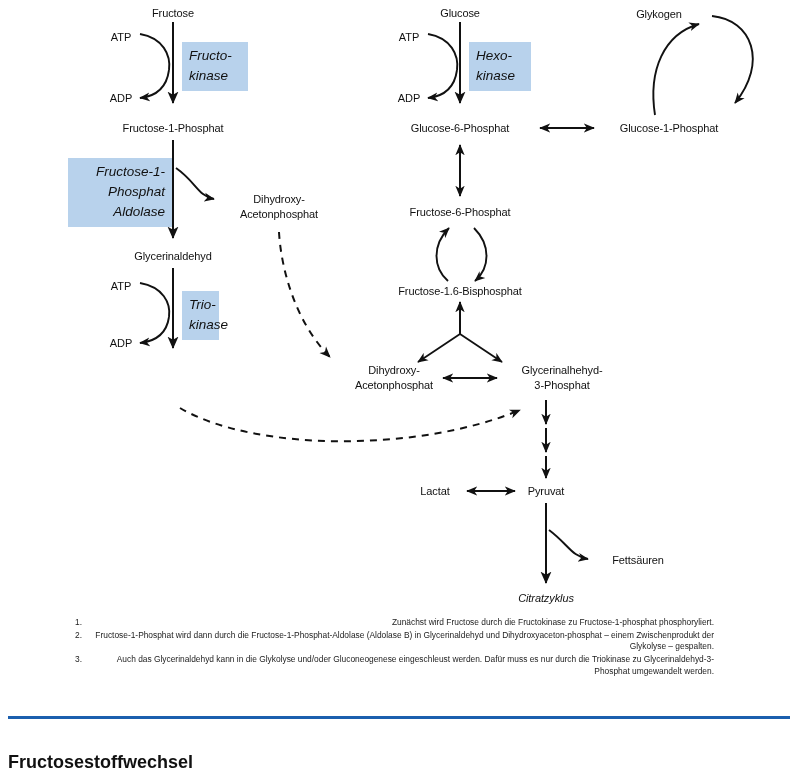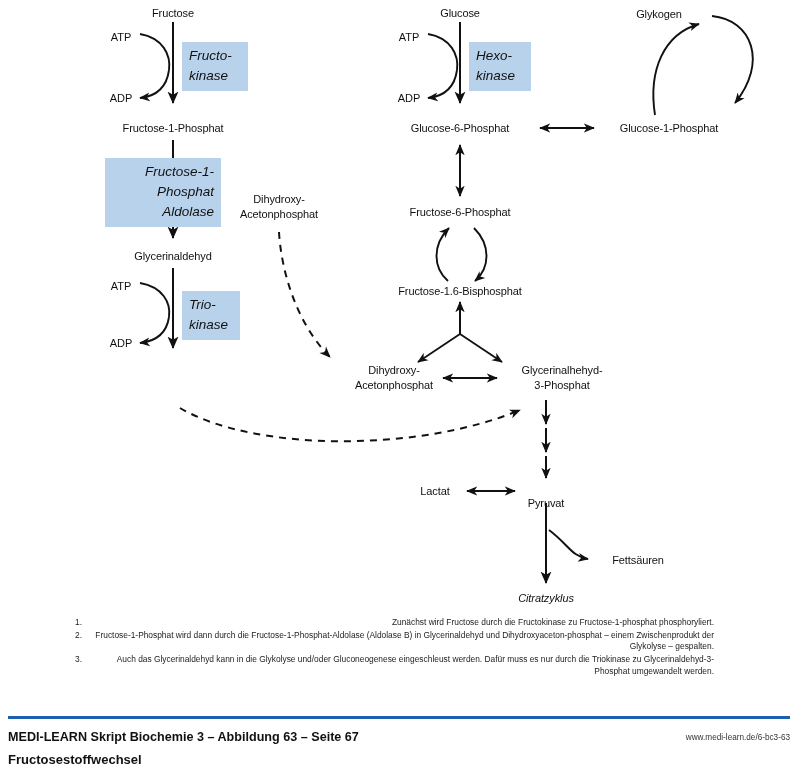--- a/index.html
+++ b/index.html
@@ -35,21 +35,21 @@
   
   #rule{position:absolute;left:8px;top:716px;width:782px;height:3px;background:#1b5fae;}
   #footline{position:absolute;left:8px;top:730px;width:782px;height:16px;}
   #foot-title{
     position:absolute;left:0;top:0;font-size:12.6px;font-weight:bold;color:#111;white-space:pre;
   }
   #foot-url{
     position:absolute;right:0;top:3px;font-size:8.2px;color:#333;white-space:pre;
   }
   #foot-sub{
-    position:absolute;left:8px;top:752px;font-size:13px;font-weight:bold;color:#111;white-space:pre;
+    position:absolute;left:8px;top:752px;font-size:18px;font-weight:bold;color:#111;white-space:pre;
   }
 </style>
 </head>
 <body>
 
 <div id="canvas">
 
   <svg width="800" height="778">
     <defs>
       <marker id="ah" viewBox="0 0 10 10" refX="9.2" refY="5" markerWidth="6.2" markerHeight="6.2" orient="auto-start-reverse">
@@ -109,25 +109,25 @@
 
       <line x1="546" y1="503" x2="546" y2="583" marker-end="url(#ah)"></line>
 
       <path d="M 549 530 C 569 545 571 556 588 559" stroke-width="1.9" marker-end="url(#ahs)"></path>
     </g>
   </svg>
 
   <div class="enz" style="left:182px;top:42px;width:66px;">Fructo-
 kinase</div>
 
-  <div class="enz right" style="left:68px;top:158px;width:116px;margin-left:37px;">Fructose-1-
+  <div class="enz right" style="left:68px;top:158px;width:104px;">Fructose-1-
 Phosphat
 Aldolase</div>
 
-  <div class="enz" style="left:182px;top:291px;width:58px;">Trio-
+  <div class="enz" style="left:182px;top:291px;width:37px;">Trio-
 kinase</div>
 
   <div class="enz" style="left:469px;top:42px;width:62px;">Hexo-
 kinase</div>
 
   <div class="node" style="left:173px;top:13px;">Fructose</div>
 
   <div class="node" style="left:121px;top:37px;">ATP</div>
 
   <div class="node" style="left:121px;top:98px;">ADP</div>
@@ -161,21 +161,21 @@
   <div class="node" style="left:460px;top:291px;">Fructose-1.6-Bisphosphat</div>
 
   <div class="node" style="left:394px;top:378px;">Dihydroxy-
 Acetonphosphat</div>
 
   <div class="node" style="left:562px;top:378px;">Glycerinalhehyd-
 3-Phosphat</div>
 
   <div class="node" style="left:435px;top:491px;">Lactat</div>
 
-  <div class="node" style="left:546px;top:491px;margin-top:12px;">Pyruvat</div>
+  <div class="node" style="left:546px;top:491px;">Pyruvat</div>
 
   <div class="node" style="left:638px;top:560px;">Fettsäuren</div>
 
   <div class="node ital" style="left:546px;top:598px;">Citratzyklus</div>
 
   <div id="notes">
     <div class="note">
       <span class="note-num">1.</span>
       <span class="note-txt">Zunächst wird Fructose durch die Fructokinase zu Fructose-1-phosphat phosphoryliert.</span>
     </div>
@@ -183,19 +183,15 @@
       <span class="note-num">2.</span>
       <span class="note-txt">Fructose-1-Phosphat wird dann durch die Fructose-1-Phosphat-Aldolase (Aldolase B) in Glycerinaldehyd und Dihydroxyaceton-phosphat – einem Zwischenprodukt der Glykolyse – gespalten.</span>
     </div>
     <div class="note">
       <span class="note-num">3.</span>
       <span class="note-txt">Auch das Glycerinaldehyd kann in die Glykolyse und/oder Gluconeogenese eingeschleust werden. Dafür muss es nur durch die Triokinase zu Glycerinaldehyd-3-Phosphat umgewandelt werden.</span>
     </div>
   </div>
 
   <div id="rule"></div>
-  <div id="footline">
-    <span id="foot-title">MEDI-LEARN Skript Biochemie 3 – Abbildung 63 – Seite 67</span>
-    <span id="foot-url">www.medi-learn.de/6-bc3-63</span>
-  </div>
   <div id="foot-sub">Fructosestoffwechsel</div>
 
 </div>
 
 </body></html>

